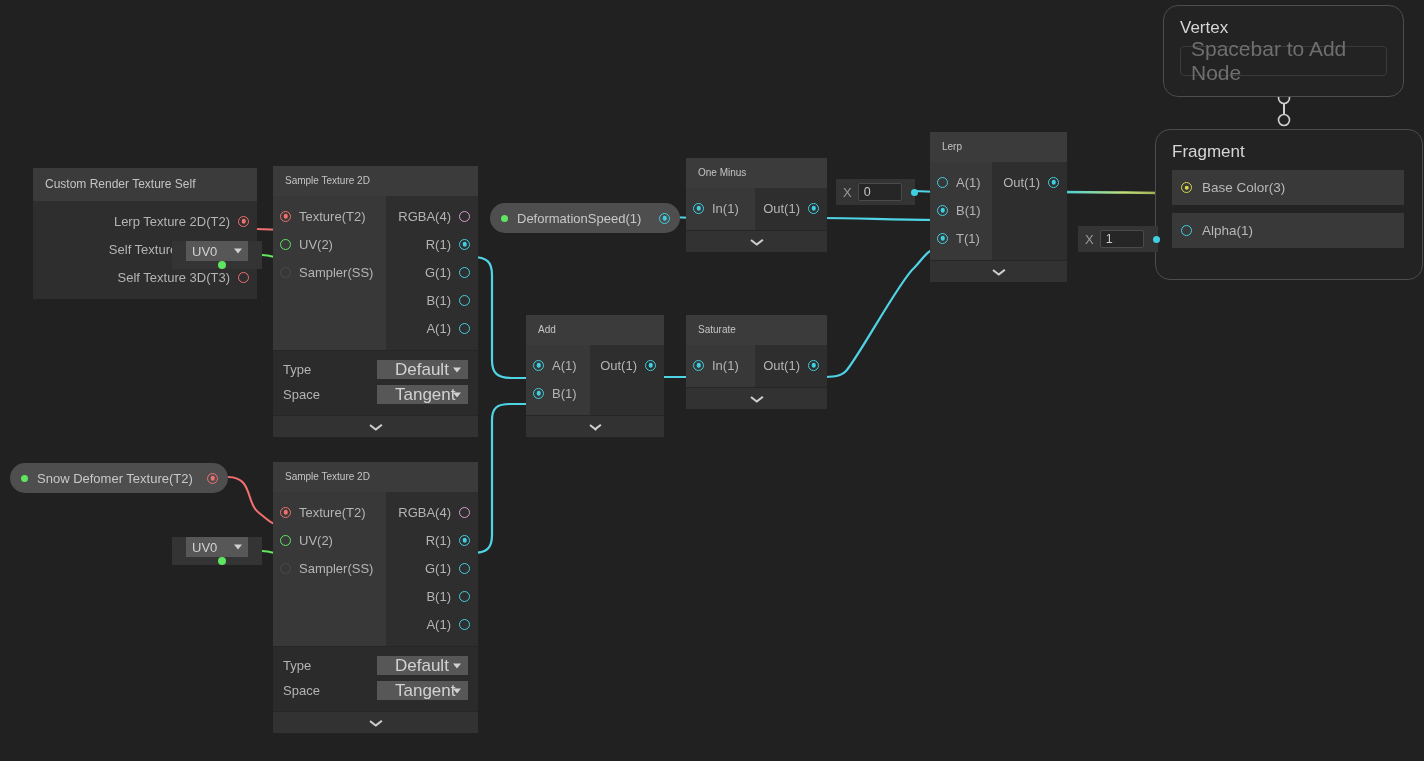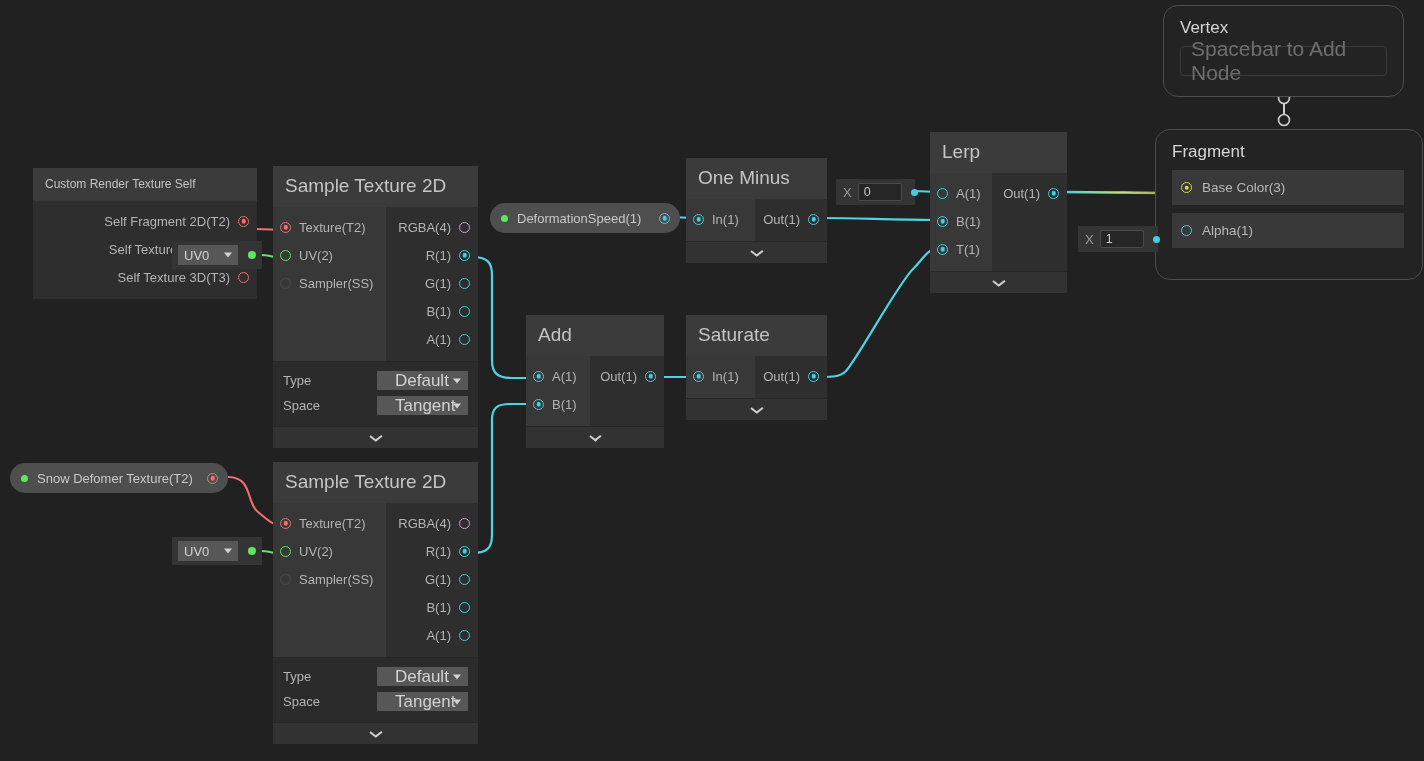--- a/index.html
+++ b/index.html
@@ -25,21 +25,21 @@
 
   
   .node {
     position: absolute;
     background: #2b2b2b;
     z-index: 10;
   }
   .node-header {
     background: #3b3b3b;
     color: #c4c4c4;
-    font-size: 19px;
+    font-size: 10px;
     padding: 9px 12px 10px 12px;
     white-space: nowrap;
   }
   .node-ports {
     display: flex;
     background: #2e2e2e;
   }
   .col-in {
     background: #383838;
     padding: 6px 0 8px 0;
@@ -199,20 +199,21 @@
 
   
   .uv-widget {
     position: absolute;
     background: #343434;
     height: 28px;
     display: flex;
     align-items: center;
     padding: 0 6px;
     z-index: 12;
+    flex-direction: column;
   }
   .uv-widget .dd {
     background: #575757;
     color: #d2d2d2;
     font-size: 13px;
     width: 62px;
     height: 20px;
     display: flex;
     align-items: center;
     padding: 0 6px;
@@ -317,21 +318,21 @@
       <circle cx="1284" cy="98" r="5.5" fill="#232323" stroke="#cfcfcf" stroke-width="1.6"></circle>
       <circle cx="1284" cy="120" r="5.5" fill="#232323" stroke="#cfcfcf" stroke-width="1.6"></circle>
     </g>
   </svg>
 
   <div class="node" style="left:33px; top:168px; width:224px;">
     <div class="node-header cr-node-title">Custom Render Texture Self</div>
     <div class="node-ports" style="background:#2e2e2e;">
       <div class="col-out" style="width:100%;">
         <div class="port-row out">
-          <span class="port-label">Self Fragment 2D(T2)</span>
+          <span class="port-label">Lerp Texture 2D(T2)</span>
           <span class="slot c-tex filled"></span>
         </div>
         <div class="port-row out">
           <span class="port-label">Self Texture Cube(C)</span>
           <span class="slot c-vec2 filled"></span>
         </div>
         <div class="port-row out">
           <span class="port-label">Self Texture 3D(T3)</span>
           <span class="slot c-tex"></span>
         </div>

